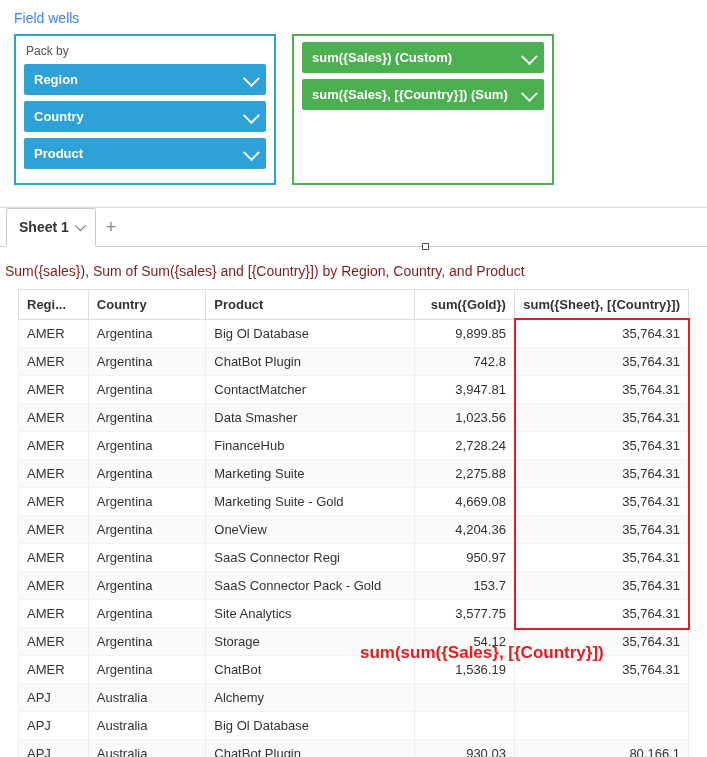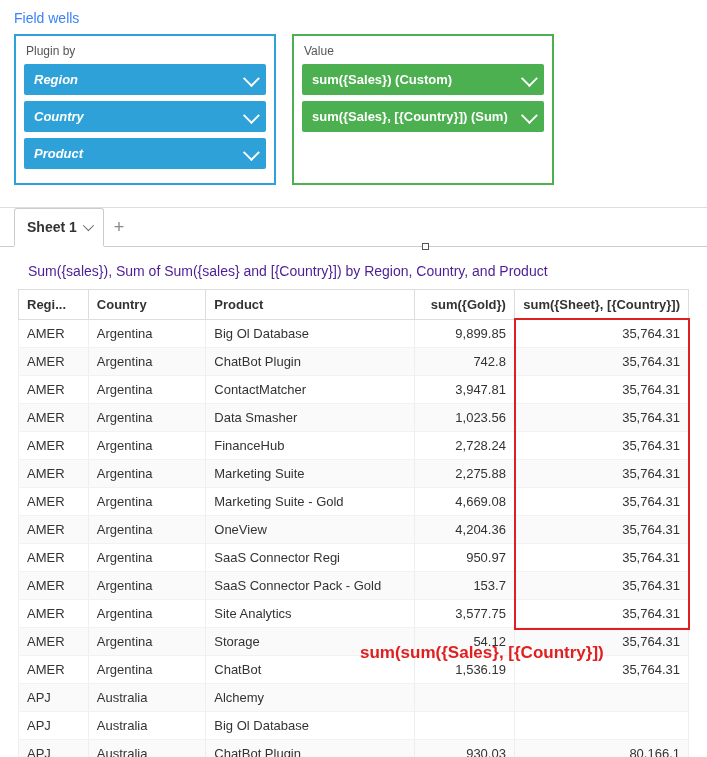--- a/index.html
+++ b/index.html
@@ -38,35 +38,35 @@
     align-items: center;
     justify-content: space-between;
     color: #fff;
     border-radius: 2px;
     padding: 8px 10px;
     margin-bottom: 6px;
     font-size: 13px;
     font-weight: 600;
     cursor: pointer;
   }
-  .pill.blue { background: #2ea1d9; font-style: italic; }
+  .pill.blue { background: #2ea1d9; }
   .pill.green { background: #4caf50; }
   .pill .chev {
     width: 12px; height: 12px;
     border-right: 2px solid #fff;
     border-bottom: 2px solid #fff;
     transform: rotate(45deg) translateY(-2px);
   }
 
   .sheet-area { border-top: 1px solid #ddd; margin-top: 12px; }
   .tabs-row {
     display: flex;
     align-items: flex-end;
     border-bottom: 1px solid #ccc;
-    padding: 0 14px;
+    padding: 0 6px;
   }
   .tab {
     padding: 10px 12px;
     border: 1px solid #ccc;
     border-bottom: 2px solid #fff;
     border-top-left-radius: 3px;
     border-top-right-radius: 3px;
     margin-bottom: -1px;
     background: #fff;
     display: flex;
@@ -84,23 +84,23 @@
     transform: rotate(45deg) translateY(-2px);
   }
   .tab-add {
     padding: 8px 10px;
     color: #888;
     font-size: 18px;
     cursor: pointer;
   }
 
   .viz-title {
-    padding: 16px 28px 10px;
+    padding: 16px 5px 10px;
     font-size: 14px;
-    color: #4c1d95;
+    color: #7f1d1d;
   }
   .table-wrap {
     padding: 0 18px 6px;
     position: relative;
   }
   table {
     width: 100%;
     border-collapse: collapse;
     font-size: 13px;
   }
@@ -146,37 +146,36 @@
     border: 1px solid #555;
   }
 </style>
 </head>
 <body>
 
 <div class="field-wells-header">Field wells</div>
 
 <div class="wells-row">
   <div class="well-box group">
-    <div class="well-title">Plugin by</div>
+    <div class="well-title">Pack by</div>
     <div class="pill blue">
       <span>Region</span>
       <span class="chev"></span>
     </div>
     <div class="pill blue">
       <span>Country</span>
       <span class="chev"></span>
     </div>
     <div class="pill blue">
       <span>Product</span>
       <span class="chev"></span>
     </div>
   </div>
 
   <div class="well-box value">
-    <div class="well-title">Value</div>
     <div class="pill green">
       <span>sum({Sales}) (Custom)</span>
       <span class="chev"></span>
     </div>
     <div class="pill green">
       <span>sum({Sales}, [{Country}]) (Sum)</span>
       <span class="chev"></span>
     </div>
   </div>
 </div>

